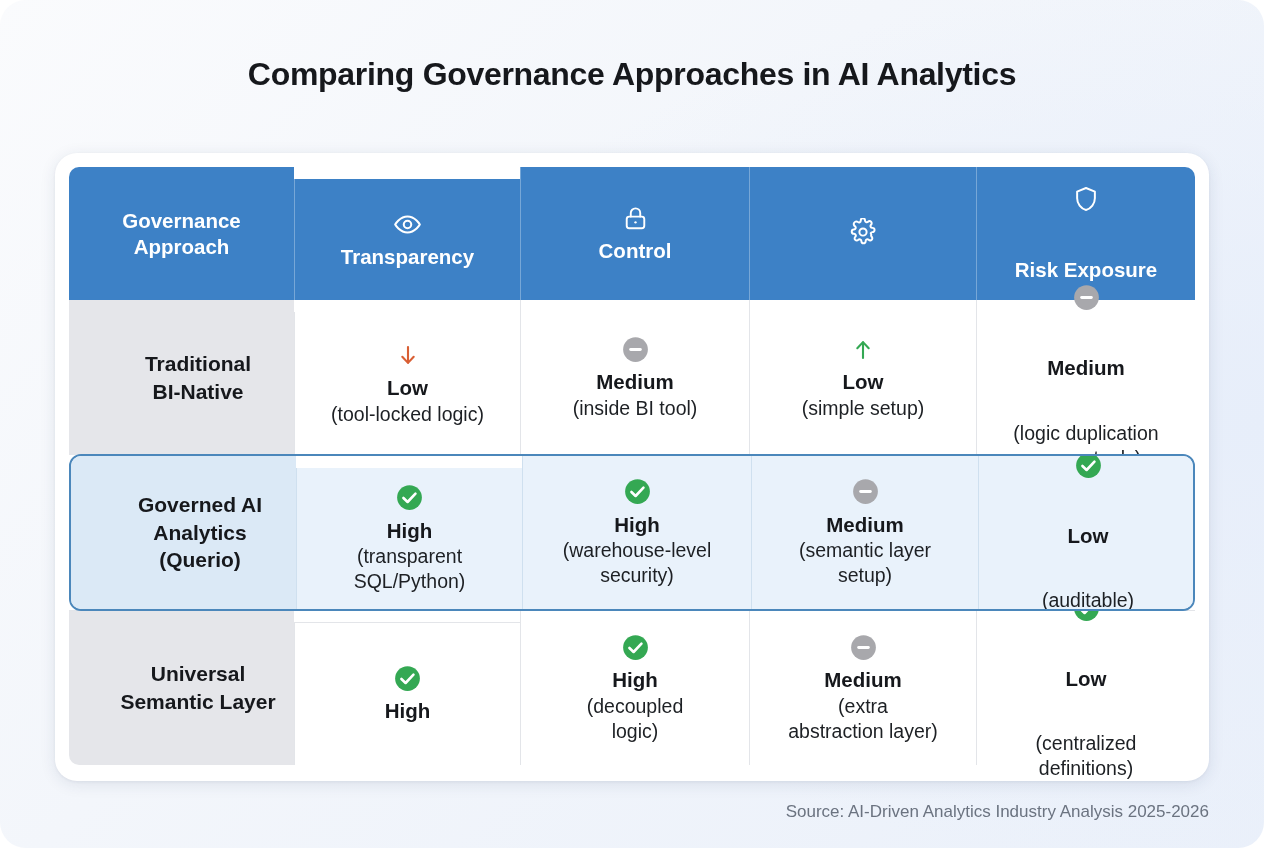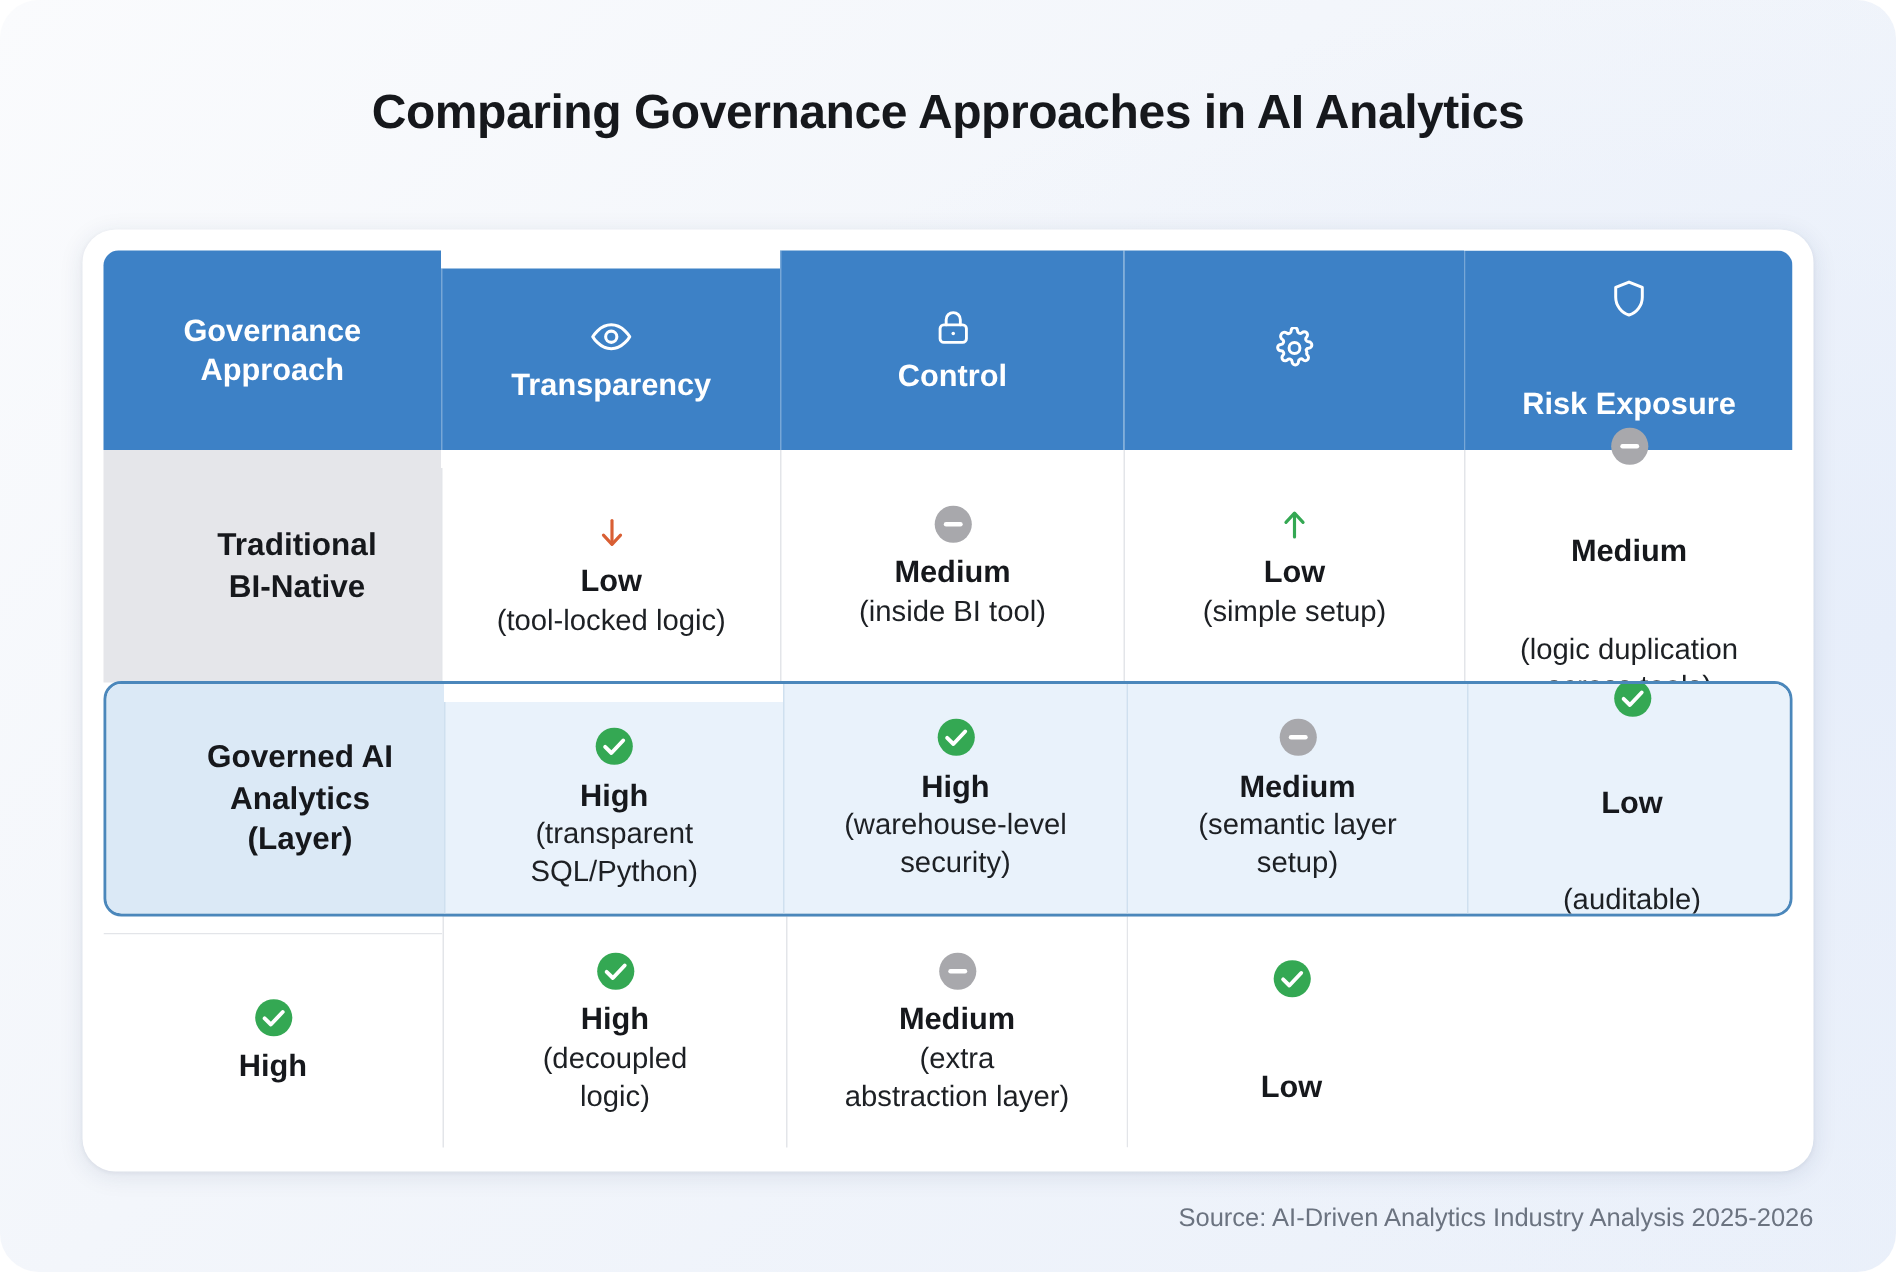--- a/index.html
+++ b/index.html
@@ -275,21 +275,21 @@
           </span>
           <span class="val-level">Medium</span>
           <span class="val-note">(logic duplication
 across tools)</span>
         </div>
       </div>
 
       <div class="row body-row" id="row-2">
         <div class="cell c0 rowhead">Governed AI
 Analytics
-(Layer)</div>
+(Querio)</div>
 
         <div class="cell c1">
           <span class="val-icon">
             <svg width="27" height="27" viewBox="0 0 24 24">
                 <circle cx="12" cy="12" r="11" fill="#34a853"></circle>
                 <polyline points="6.6,12.4 10.3,16 17.3,8.6" fill="none" stroke="#fff" stroke-width="2.3" stroke-linecap="round" stroke-linejoin="round"></polyline>
               </svg>
           </span>
           <span class="val-level">High</span>
           <span class="val-note">(transparent
@@ -326,20 +326,22 @@
                 <circle cx="12" cy="12" r="11" fill="#34a853"></circle>
                 <polyline points="6.6,12.4 10.3,16 17.3,8.6" fill="none" stroke="#fff" stroke-width="2.3" stroke-linecap="round" stroke-linejoin="round"></polyline>
               </svg>
           </span>
           <span class="val-level">Low</span>
           <span class="val-note">(auditable)</span>
         </div>
       </div>
 
       <div class="row body-row" id="row-3">
+        <div class="cell c0 rowhead">Universal
+Semantic Layer</div>
 
         <div class="cell c1">
           <span class="val-icon">
             <svg width="27" height="27" viewBox="0 0 24 24">
                 <circle cx="12" cy="12" r="11" fill="#34a853"></circle>
                 <polyline points="6.6,12.4 10.3,16 17.3,8.6" fill="none" stroke="#fff" stroke-width="2.3" stroke-linecap="round" stroke-linejoin="round"></polyline>
               </svg>
           </span>
           <span class="val-level">High</span>
         </div>
@@ -369,20 +371,22 @@
         </div>
 
         <div class="cell c4">
           <span class="val-icon">
             <svg width="27" height="27" viewBox="0 0 24 24">
                 <circle cx="12" cy="12" r="11" fill="#34a853"></circle>
                 <polyline points="6.6,12.4 10.3,16 17.3,8.6" fill="none" stroke="#fff" stroke-width="2.3" stroke-linecap="round" stroke-linejoin="round"></polyline>
               </svg>
           </span>
           <span class="val-level">Low</span>
+          <span class="val-note">(centralized
+definitions)</span>
         </div>
       </div>
 
     </div>
   </div>
 
   <div id="source">Source: AI-Driven Analytics Industry Analysis 2025-2026</div>
 
 </div>
 

